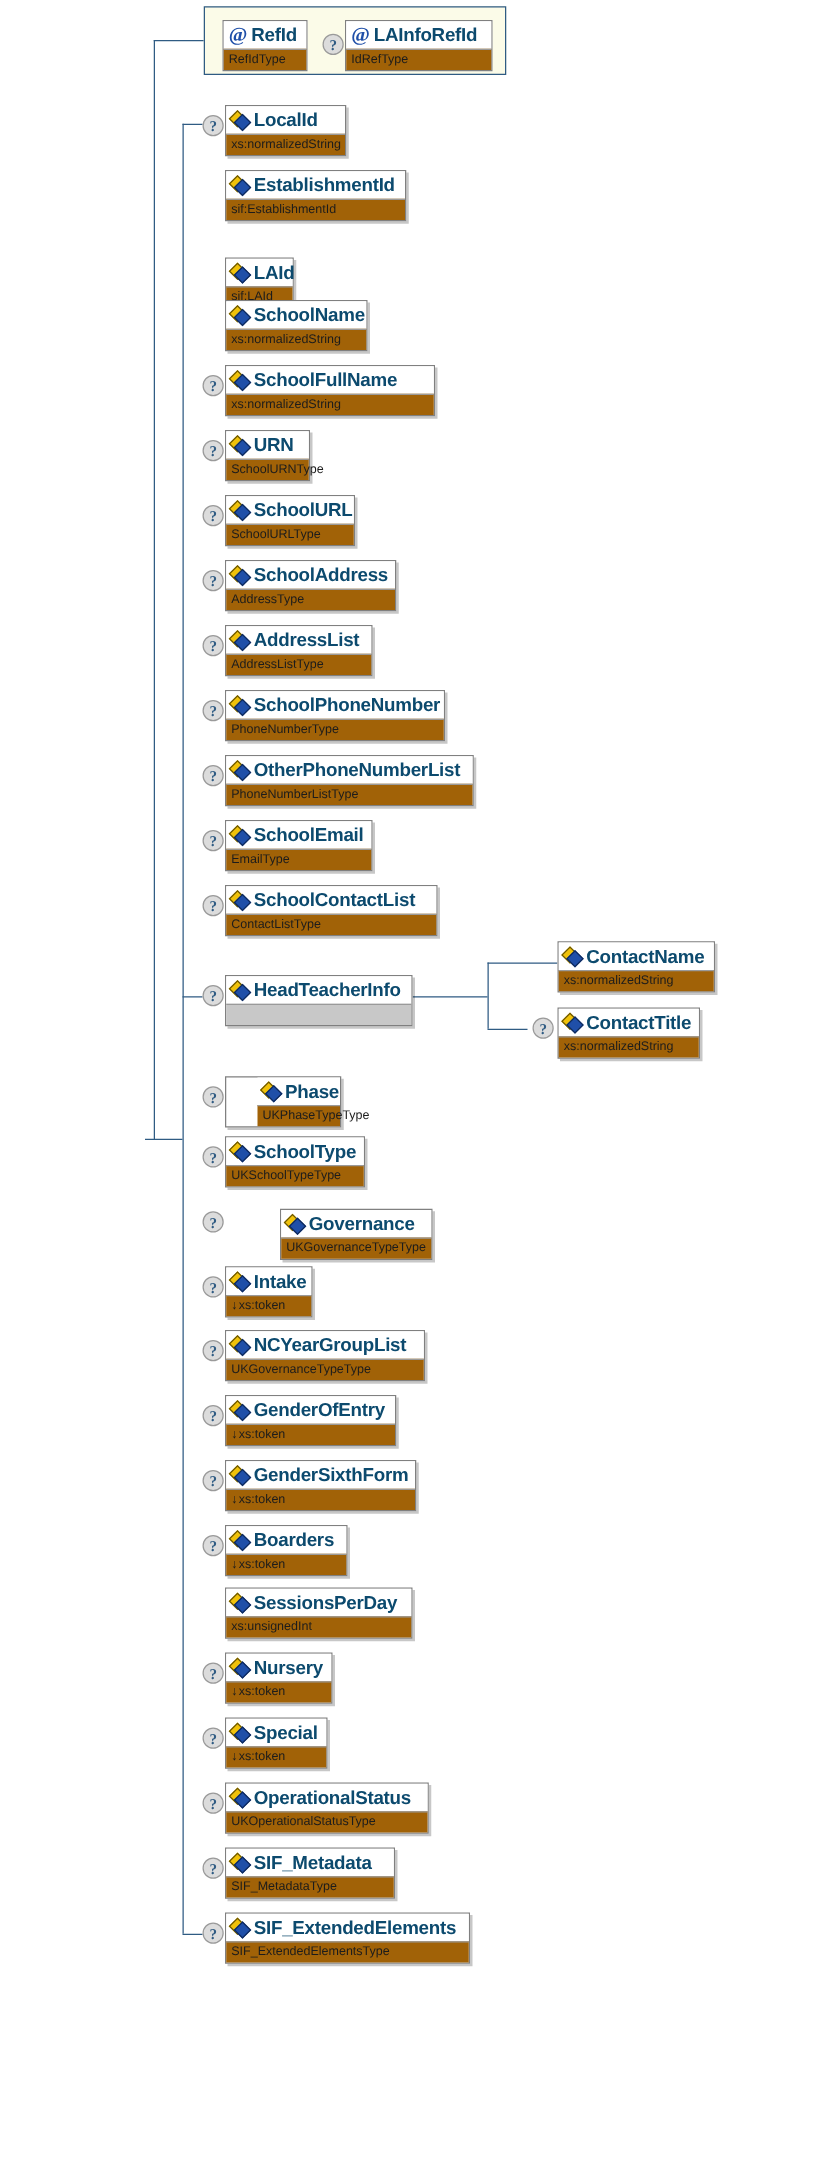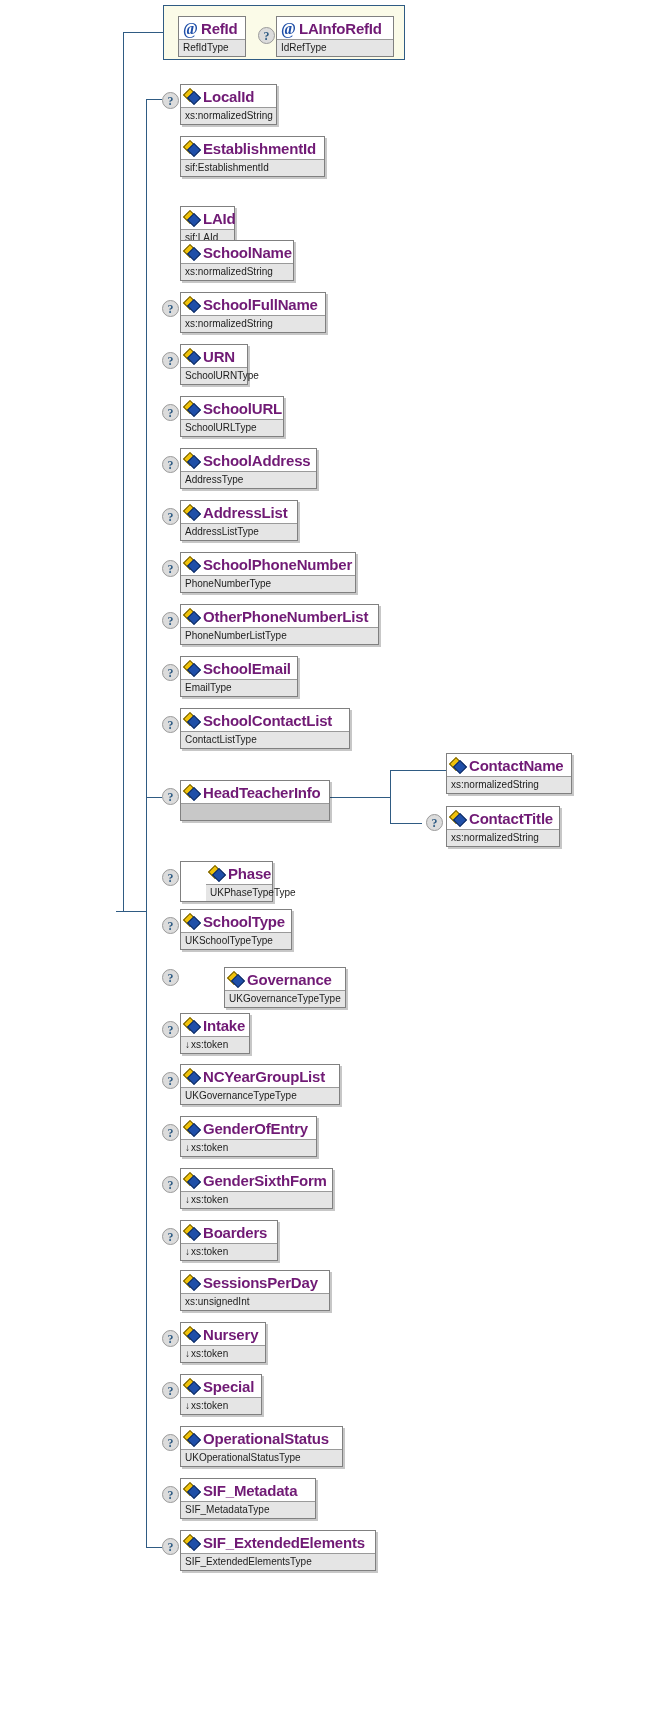--- a/index.html
+++ b/index.html
@@ -47,27 +47,27 @@
     display: flex;
     align-items: center;
     height: 22px;
     padding: 0 6px 0 4px;
     background: #ffffff;
     white-space: nowrap;
   }
   .node .title .label {
     font-size: 15px;
     font-weight: bold;
-    color: #701a75;
+    color: #0c4a6e;
     letter-spacing: -0.2px;
     line-height: 15px;
   }
   .node .typebar {
     border-top: 1px solid #9a9a9a;
-    background: #e5e5e5;
+    background: #a16207;
     height: 16px;
     display: flex;
     align-items: center;
     padding: 0 4px;
     white-space: nowrap;
   }
   .node .typebar .type {
     font-size: 10px;
     color: #1c1c1c;
     line-height: 10px;
@@ -214,21 +214,21 @@
             <span class="d1"></span>
             <span class="d2"></span>
           </span>
           <span class="label">SchoolName</span>
         </div>
         <div class="typebar">
           <span class="type">xs:normalizedString</span>
         </div>
       </div>
       <div class="qmark" style="left: 162px; top: 300px;">?</div>
-      <div class="node" style="left: 180px; top: 292px; width: 146px;">
+      <div class="node" style="left: 180px; top: 292px; width: 168px;">
         <div class="title">
           <span class="el-icon">
             <span class="d1"></span>
             <span class="d2"></span>
           </span>
           <span class="label">SchoolFullName</span>
         </div>
         <div class="typebar">
           <span class="type">xs:normalizedString</span>
         </div>

